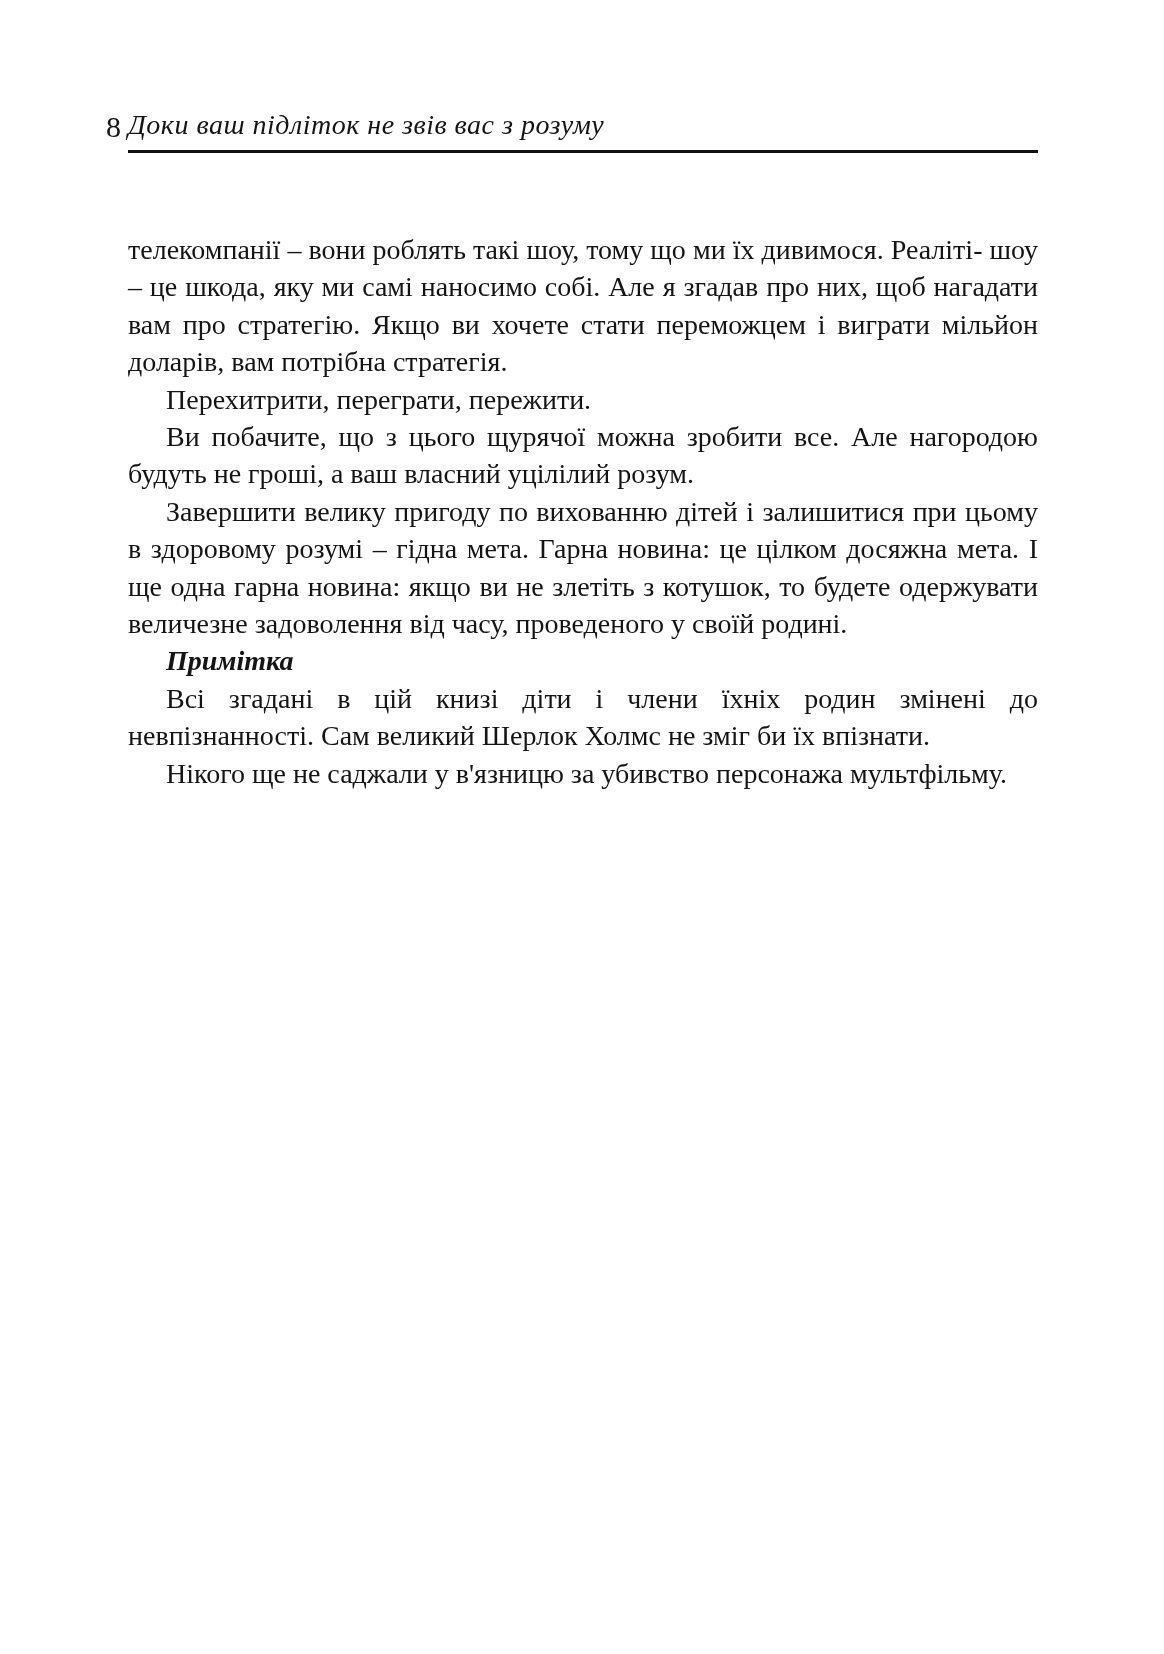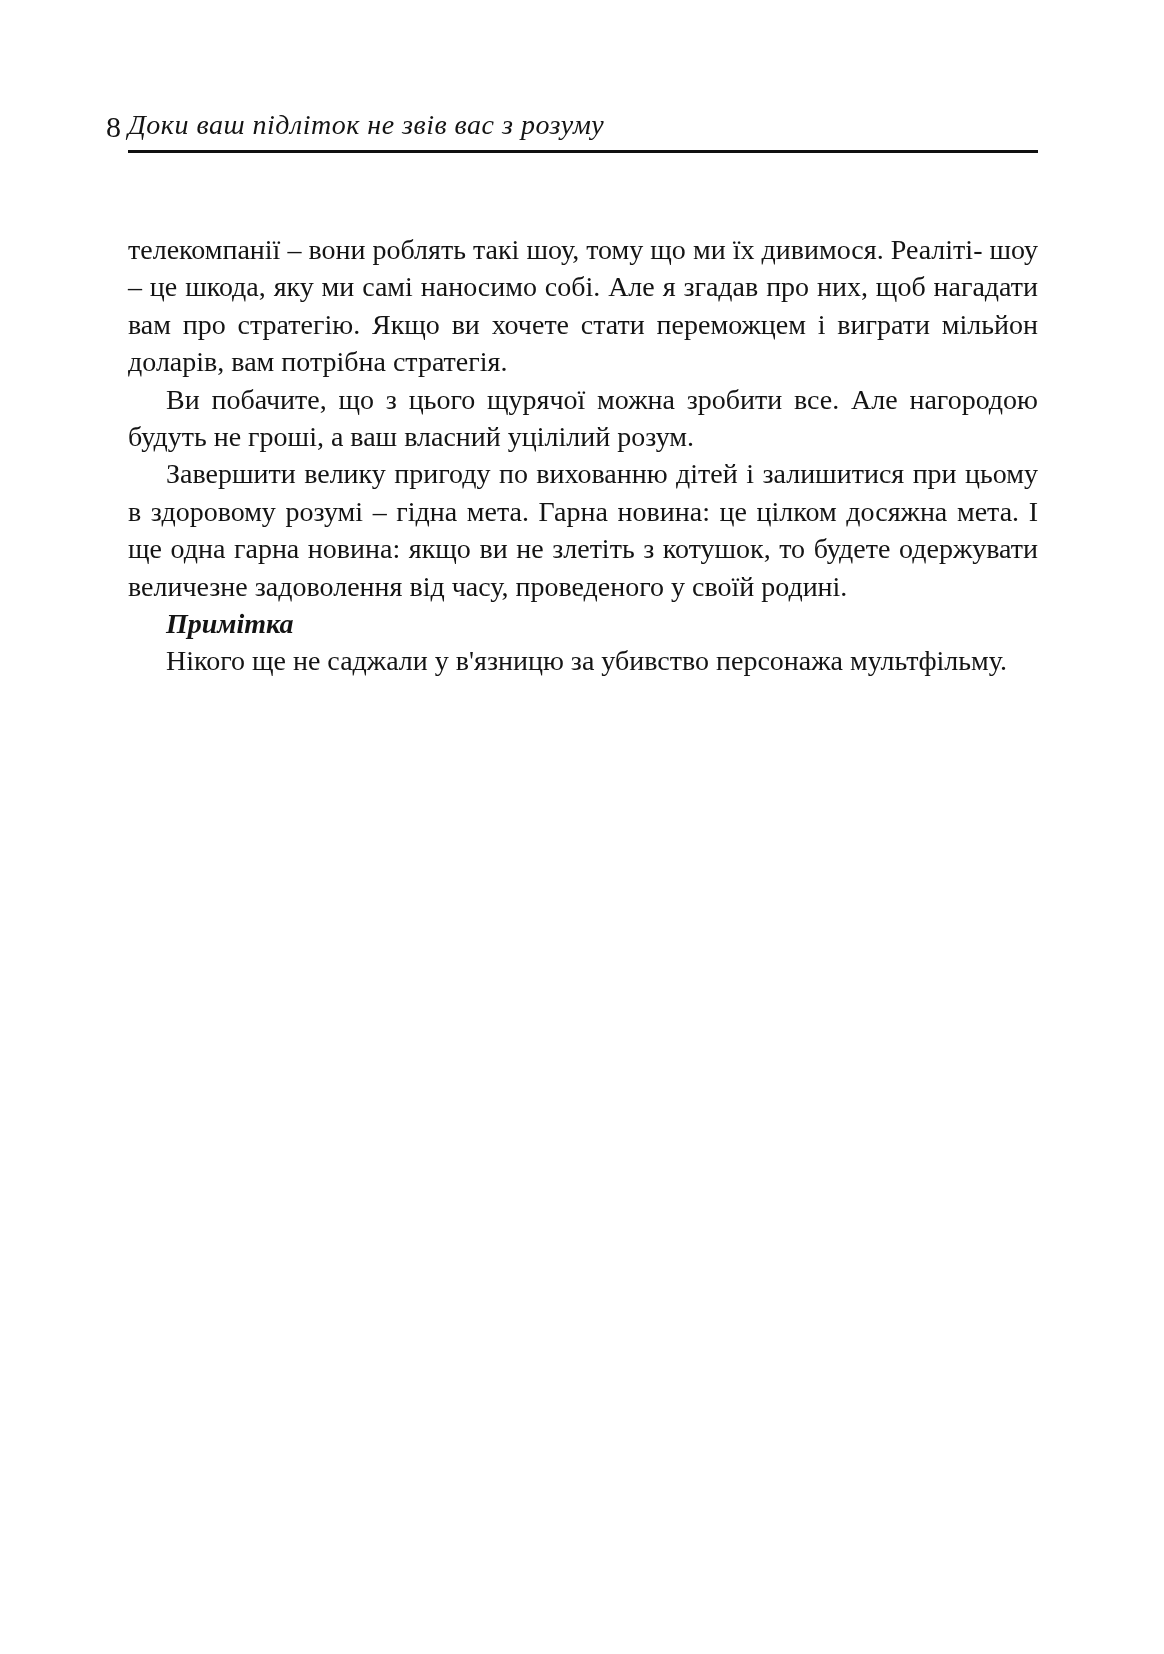--- a/index.html
+++ b/index.html
@@ -70,19 +70,21 @@
 <div class="page">
 
   <div class="header">
     <div class="page-number">8</div>
     <div class="running-title">Доки ваш підліток не звів вас з розуму</div>
     <div class="header-rule"></div>
   </div>
 
   <div class="page-body">
       <p class="no-indent"><span>телекомпанії – вони роблять такі шоу, тому що ми їх дивимося. Реаліті- шоу – це шкода, яку ми самі наносимо собі. Але я згадав про них, щоб нагадати вам про стратегію. Якщо ви хочете стати переможцем і виграти мільйон доларів, вам потрібна стратегія.</span></p>
+      <p><span>Перехитрити, переграти, пережити.</span></p>
       <p><span>Ви побачите, що з цього щурячої можна зробити все. Але нагородою будуть не гроші, а ваш власний уцілілий розум.</span></p>
       <p><span>Завершити велику пригоду по вихованню дітей і залишитися при цьому в здоровому розумі – гідна мета. Гарна новина: це цілком досяжна мета. І ще одна гарна новина: якщо ви </span><span class="italic">не</span><span> злетіть з котушок, то будете одержувати величезне задоволення від часу, проведеного у своїй родині.</span></p>
       <p><span class="bold">Примітка</span></p>
+      <p><span>Всі згадані в цій книзі діти і члени їхніх родин змінені до невпізнанності. Сам великий Шерлок Холмс не зміг би їх впізнати.</span></p>
       <p><span>Нікого ще не саджали у в'язницю за убивство персонажа мультфільму.</span></p>
     </div>
 
 </div>
 
 </body></html>

